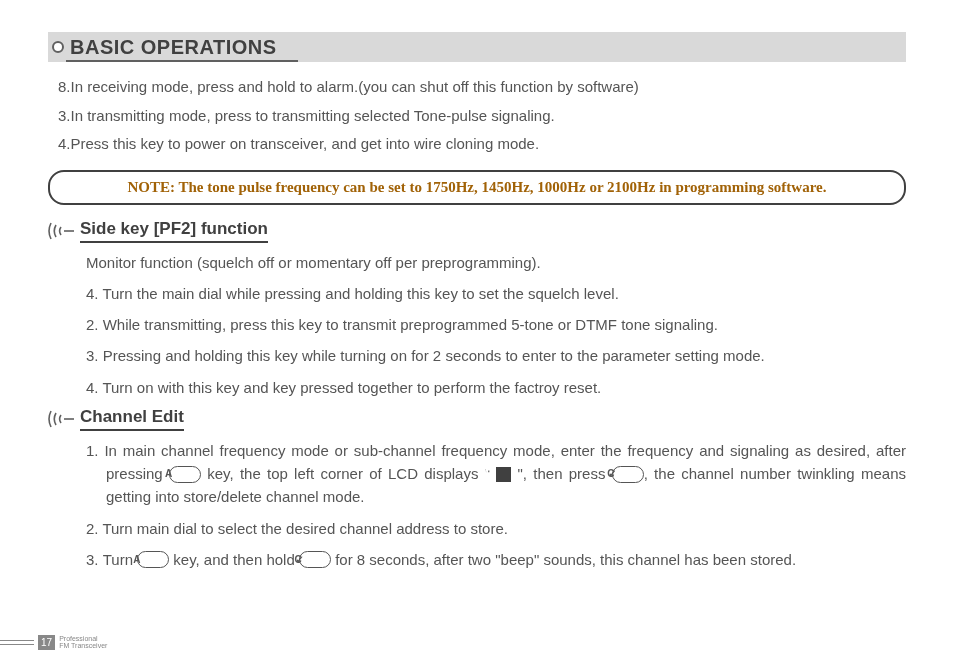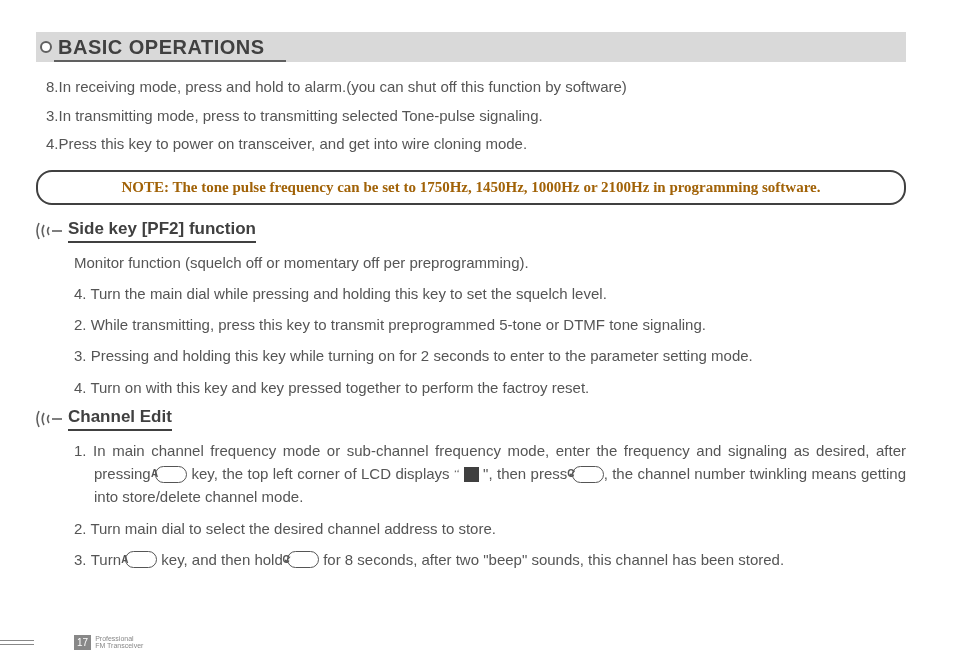--- a/index.html
+++ b/index.html
@@ -6,21 +6,21 @@
     margin: 0;
     padding: 0;
     background: white;
     font-family: Arial, Helvetica, sans-serif;
     color: #404040;
     width: 954px;
     height: 668px;
     overflow: hidden;
   }
   .page {
-    padding: 32px 48px 0 36px;
+    padding: 32px 48px 0 48px;
     box-sizing: border-box;
     width: 954px;
   }
   .header-bar {
     display: flex;
     align-items: center;
     background: #d9d9d9;
     height: 30px;
     padding-left: 4px;
   }
@@ -149,21 +149,20 @@
     border-bottom: 1px solid #888;
     height: 3px;
     margin-right: 4px;
   }
   .page-num {
     background: #888;
     color: white;
     font-size: 10px;
     padding: 2px 3px;
     margin-right: 4px;
-    margin-left: 36px;
   }
   .footer-text {
     font-size: 7px;
     line-height: 1.1;
     color: #888;
   }
 </style>
 </head>
 <body>
 

